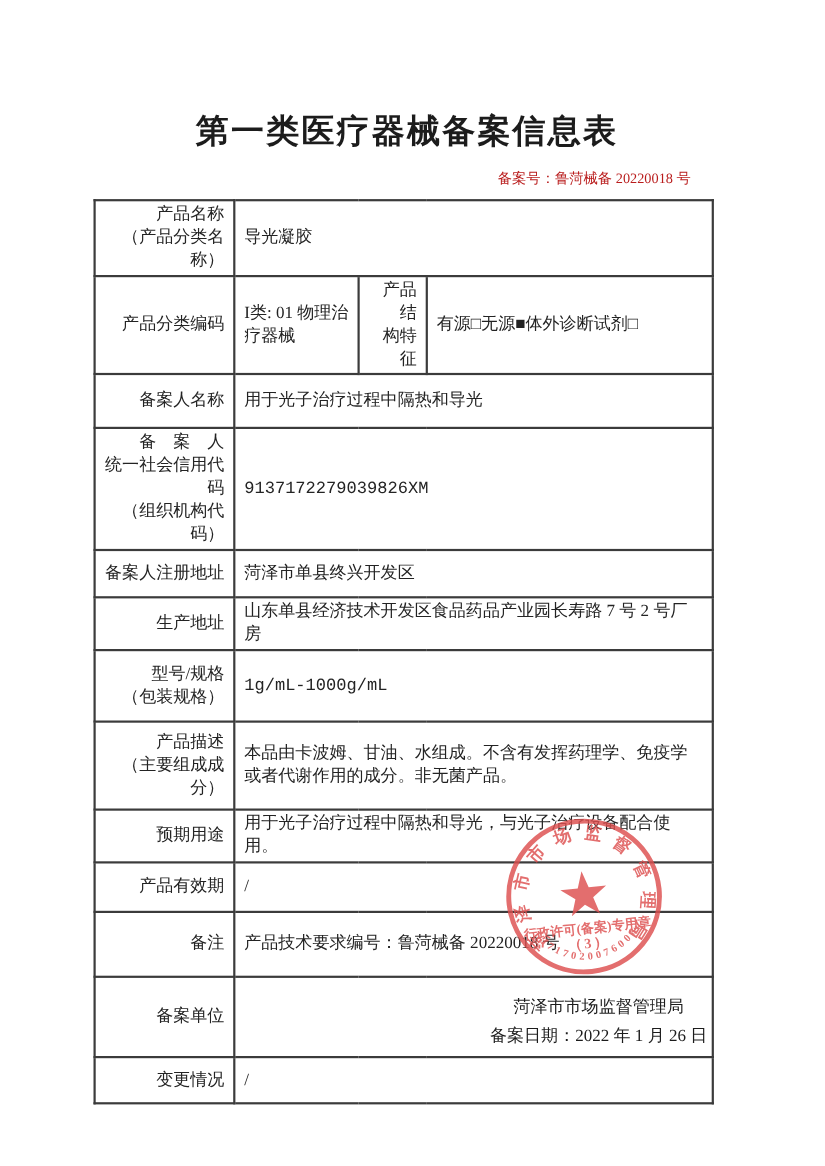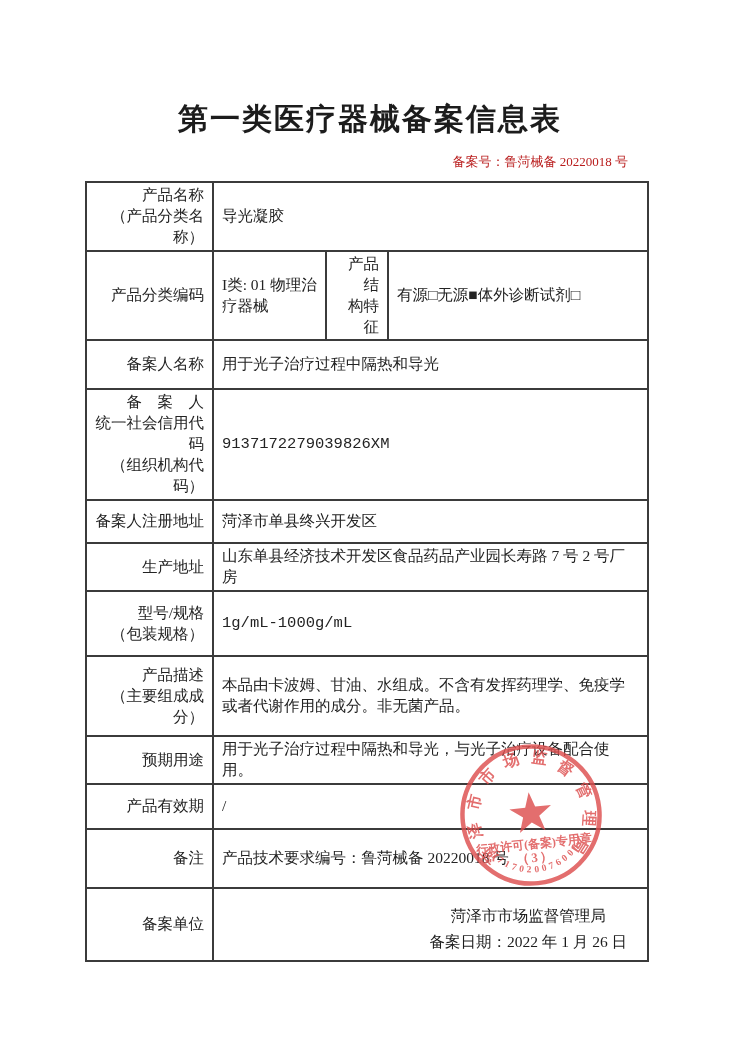--- a/index.html
+++ b/index.html
@@ -37,21 +37,21 @@
   .mono { font-family:"Liberation Mono","DejaVu Sans Mono",monospace; font-size:15px;margin-top:36px; }
   .classif-val { font-size:15px; padding:2px 6px; }
   .struct-lbl { font-size:15px; }
 
   tr.h44{height:44px} tr.h42{height:42px} tr.h33{height:49px} tr.h65{height:65px}
   tr.h43{height:43px} tr.h48{height:48px} tr.h80{height:80px} tr.h45{height:45px}
   tr.h47{height:59px} tr.h89{height:73px} tr.h40{height:42px}
 
   td.cell-filing { position:relative; }
   .filing-unit-text {
-    position:absolute; right:20px; bottom:5px;
+    position:absolute; right:4px; bottom:5px;
     text-align:center; font-size:15.5px; line-height:26px;
     white-space:nowrap; z-index:5; color:#1c1c1c;
   }
 
   .stamp {
     position:absolute; left:456px; top:740px; width:150px; height:150px;
     z-index:10; opacity:0.82; transform:rotate(-6deg); pointer-events:none;
   }
   .stamp text { fill:var(--stamp-red); font-family:"Liberation Serif","DejaVu Serif",serif; }
   .stamp .ring-char { font-size:15.5px; font-weight:bold; }
@@ -152,20 +152,24 @@
     <tr class="h89">
       <td class="lbl">备案单位</td>
       <td class="val cell-filing" colspan="3">
         <div class="filing-unit-text">
           <div>菏泽市市场监督管理局</div>
           <div>备案日期：2022 年 1 月 26 日</div>
         </div>
       </td>
     </tr>
 
+    <tr class="h40">
+      <td class="lbl">变更情况</td>
+      <td class="val" colspan="3">/</td>
+    </tr>
   </tbody>
     </table>
 
   <svg class="stamp" viewBox="0 0 150 150" xmlns="http://www.w3.org/2000/svg">
     <circle cx="75" cy="75" r="68.5" fill="none" stroke="#dd4f4f" stroke-width="4.5"></circle>
     <g id="stamp-ring-text">
         <text transform="translate(33.2 107.6) rotate(-128.0)" text-anchor="middle" class="ring-char">菏</text>
         <text transform="translate(22.7 83.8) rotate(-99.6)" text-anchor="middle" class="ring-char">泽</text>
         <text transform="translate(24.9 57.8) rotate(-71.1)" text-anchor="middle" class="ring-char">市</text>
         <text transform="translate(39.1 36.0) rotate(-42.7)" text-anchor="middle" class="ring-char">市</text>

